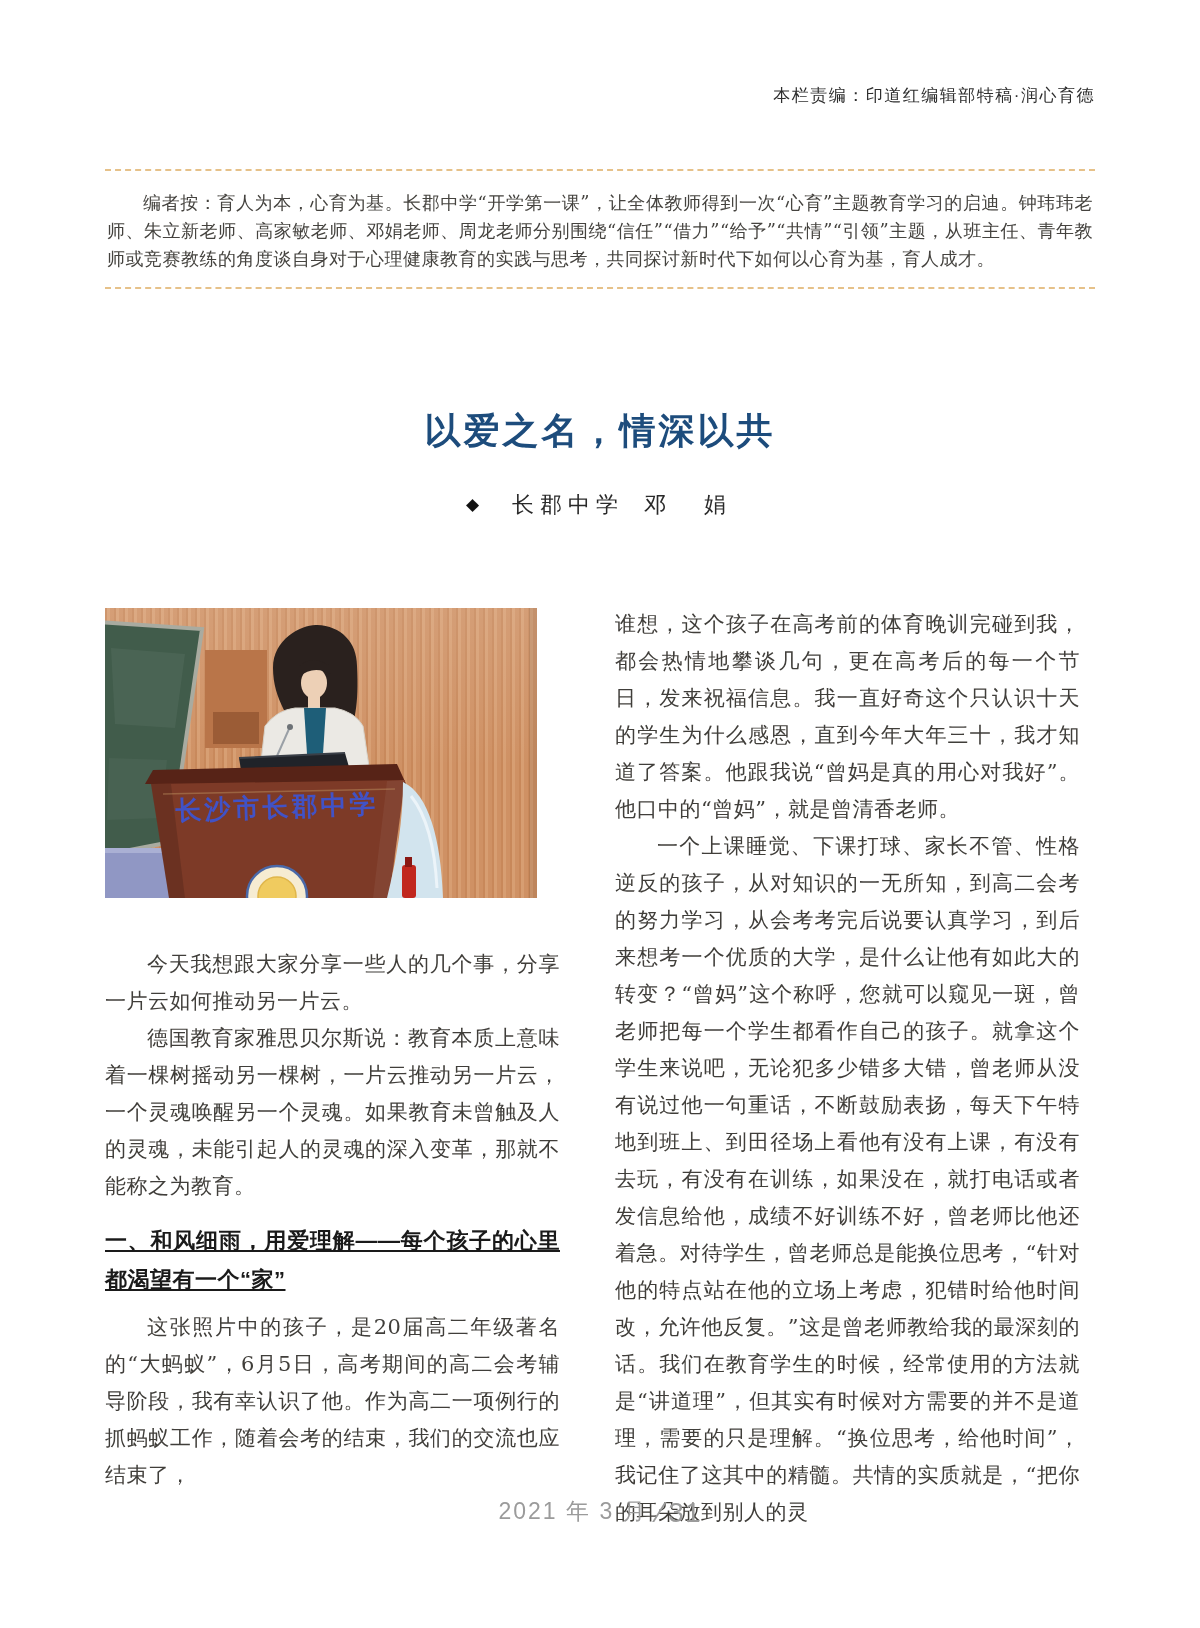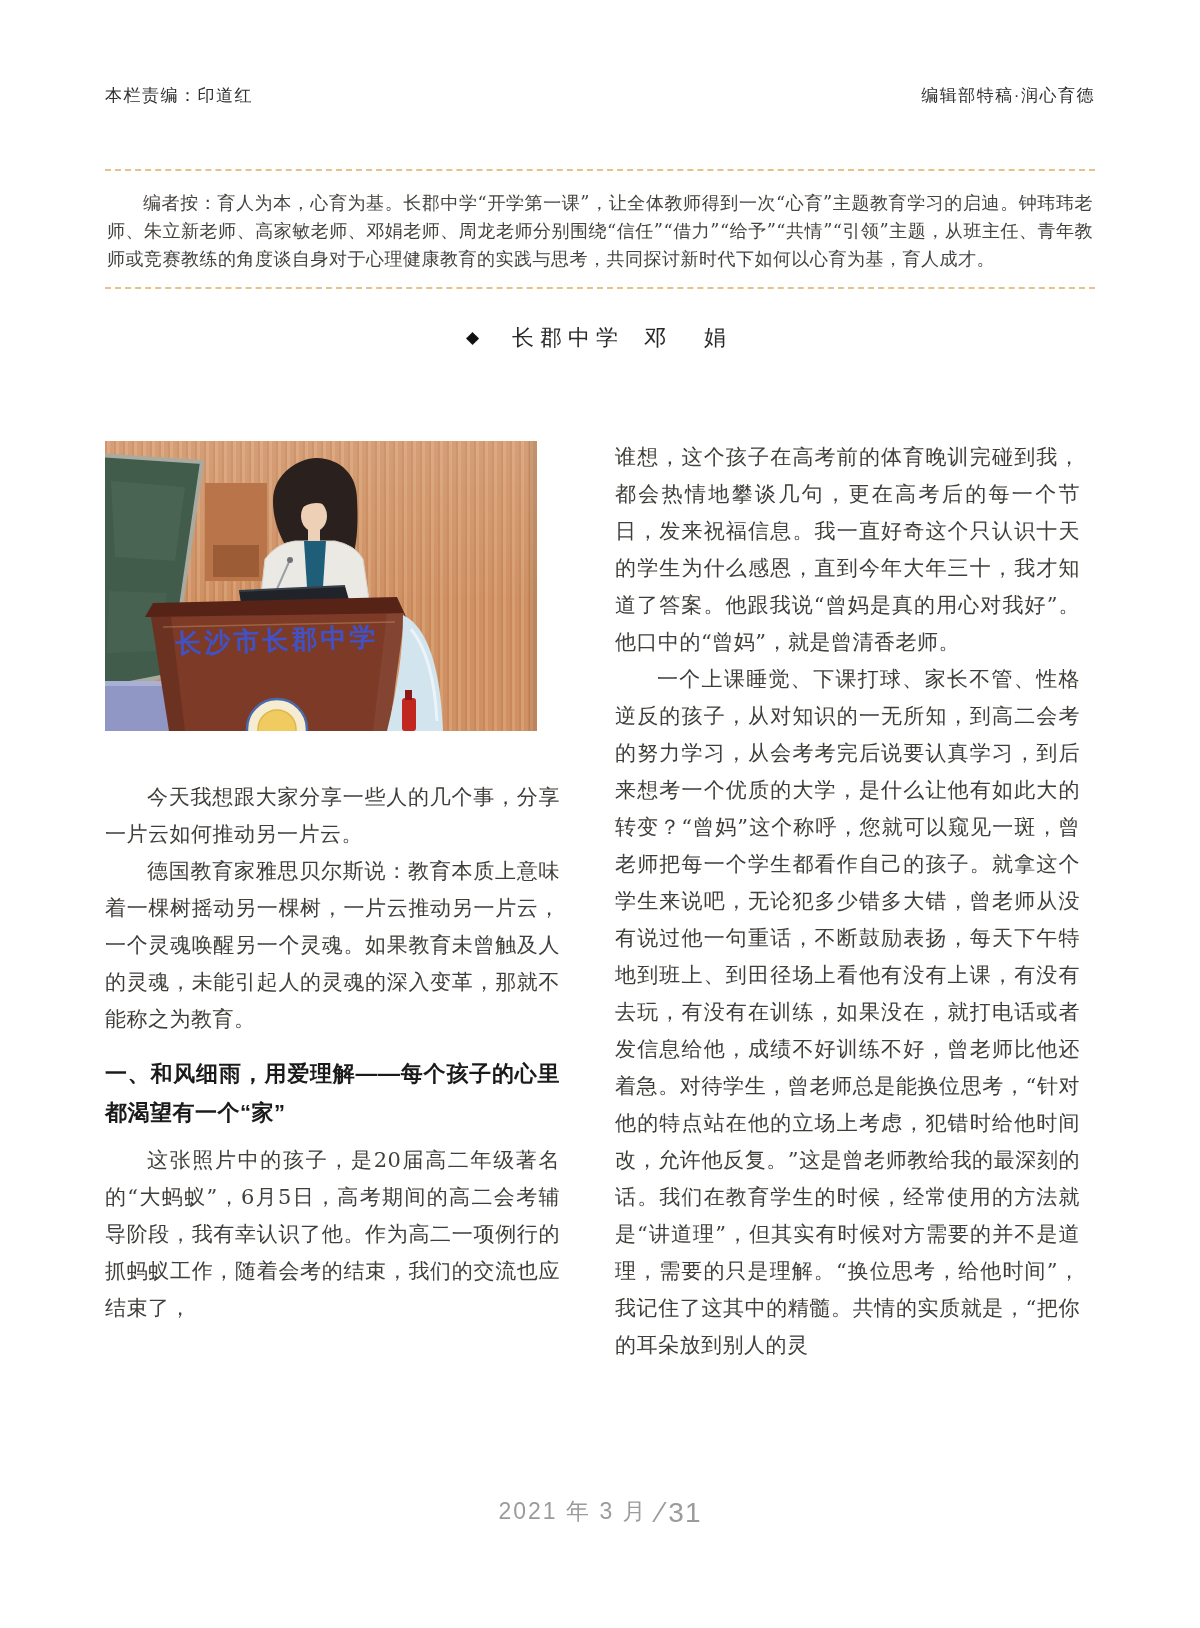--- a/index.html
+++ b/index.html
@@ -5,21 +5,21 @@
   html,body{margin:0;padding:0;}
   body{
     width:1200px;height:1628px;background:#ffffff;position:relative;overflow:hidden;
     font-family:"DejaVu Serif",serif;
     -webkit-font-smoothing:antialiased;
   }
   .content{width:990px;margin:0 auto;position:relative;}
 
   
   .page-header{
-    margin-top:84px;display:flex;justify-content:space-between;align-items:baseline;
+    margin-top:84px;display:flex;justify-content:flex-end;align-items:baseline;
     font-family:"Liberation Sans",sans-serif;font-size:17px;color:#2e2e2e;letter-spacing:1.5px;
   }
 
   
   .editor-note{
     margin-top:62px;
     border-top:2px dashed #e6c189;
     border-bottom:2px dashed #e6c189;
     padding:18px 2px 14px 2px;
   }
@@ -47,21 +47,21 @@
 
   .body-text{
     margin:0;font-size:21px;line-height:37px;color:#403e3a;
     text-align:justify;text-indent:2em;letter-spacing:0.5px;
   }
   .body-text.continuation{text-indent:0;}
 
   .section-heading{
     margin:16px 0 10px 0;font-family:"Liberation Sans",sans-serif;
     font-size:22px;font-weight:700;color:#1a1a1a;line-height:39px;
-    text-align:justify;letter-spacing:0.5px;
+    text-align:justify;letter-spacing:0.5px;text-decoration:underline;
   }
 
   
   .photo{
     width:432px;height:290px;margin:2px 0 48px 0;position:relative;overflow:hidden;
     background:
       linear-gradient(180deg, rgba(255,255,255,0.12), rgba(255,255,255,0) 55%),
       repeating-linear-gradient(90deg,
         #c8885a 0px, #c8885a 2px,
         #d79e72 2px, #d79e72 5px,
@@ -85,20 +85,21 @@
 
   <div class="page-header">
     <span>本栏责编：印道红</span>
     <span>编辑部特稿·润心育德</span>
   </div>
 
   <div class="editor-note">
     <p>编者按：育人为本，心育为基。长郡中学“开学第一课”，让全体教师得到一次“心育”主题教育学习的启迪。钟玮玮老师、朱立新老师、高家敏老师、邓娟老师、周龙老师分别围绕“信任”“借力”“给予”“共情”“引领”主题，从班主任、青年教师或竞赛教练的角度谈自身对于心理健康教育的实践与思考，共同探讨新时代下如何以心育为基，育人成才。</p>
   </div>
 
+  <h1 class="article-title">以爱之名，情深以共</h1>
 
   <div class="byline">
     <span class="marker">◆</span>
     <span class="school">长郡中学</span>
     <span class="author">邓　娟</span>
   </div>
 
   <div class="columns">
 
     <div class="col-left">

